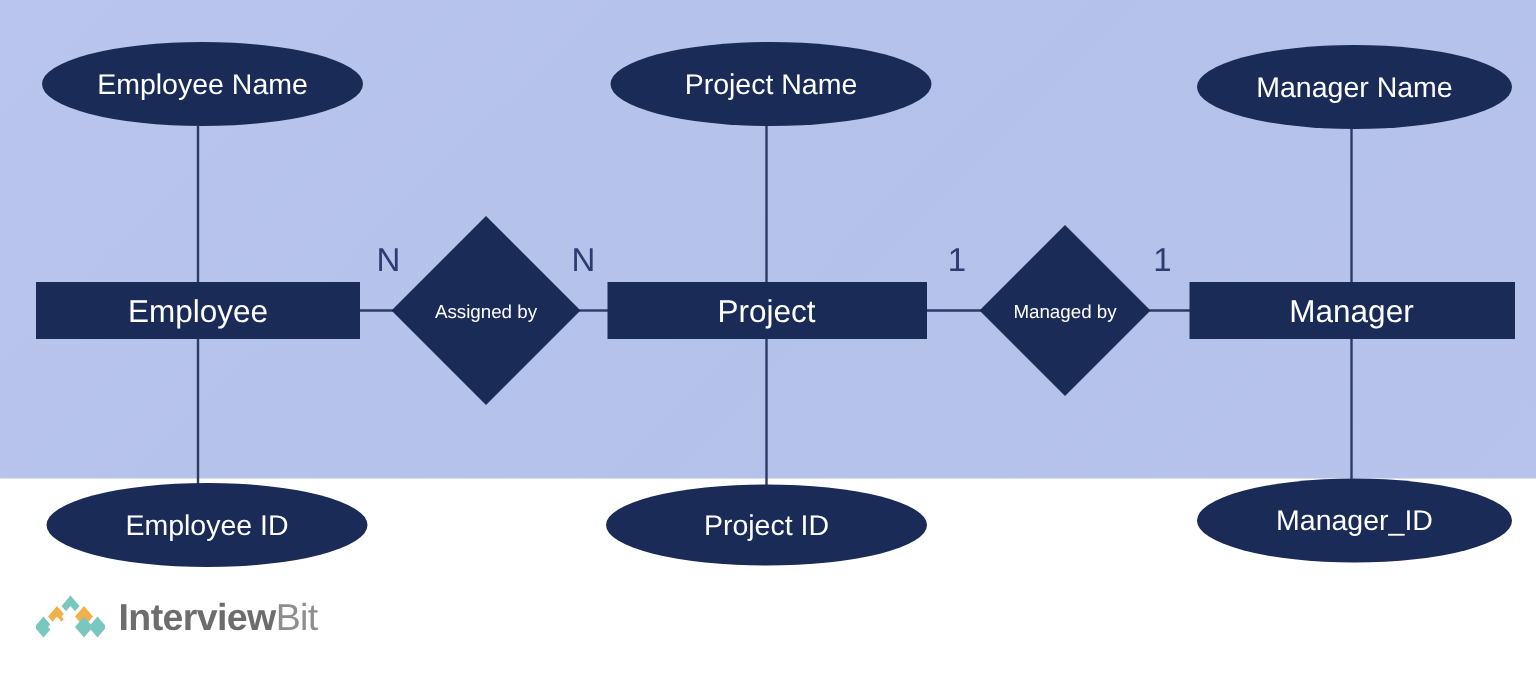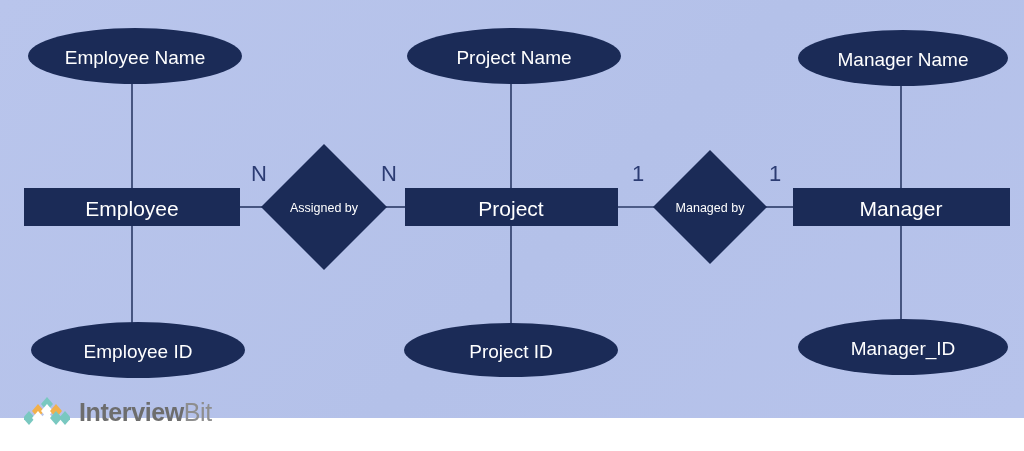--- a/index.html
+++ b/index.html
@@ -8,21 +8,21 @@
   }
   body {
     width: 1024px;
     height: 451px;
     overflow: hidden;
     font-family: "Liberation Sans", sans-serif;
   }
   #er-canvas {
     position: relative;
     width: 1024px;
-    height: 418px;
+    height: 319px;
     background: linear-gradient(135deg, #b9c5ec 0%, #b4c1e9 55%, #b7c3eb 100%);
   }
   svg#er-svg {
     position: absolute;
     inset: 0;
     width: 1024px;
     height: 451px;
     display: block;
   }
   .shape-fill { fill: #1b2b57; }

